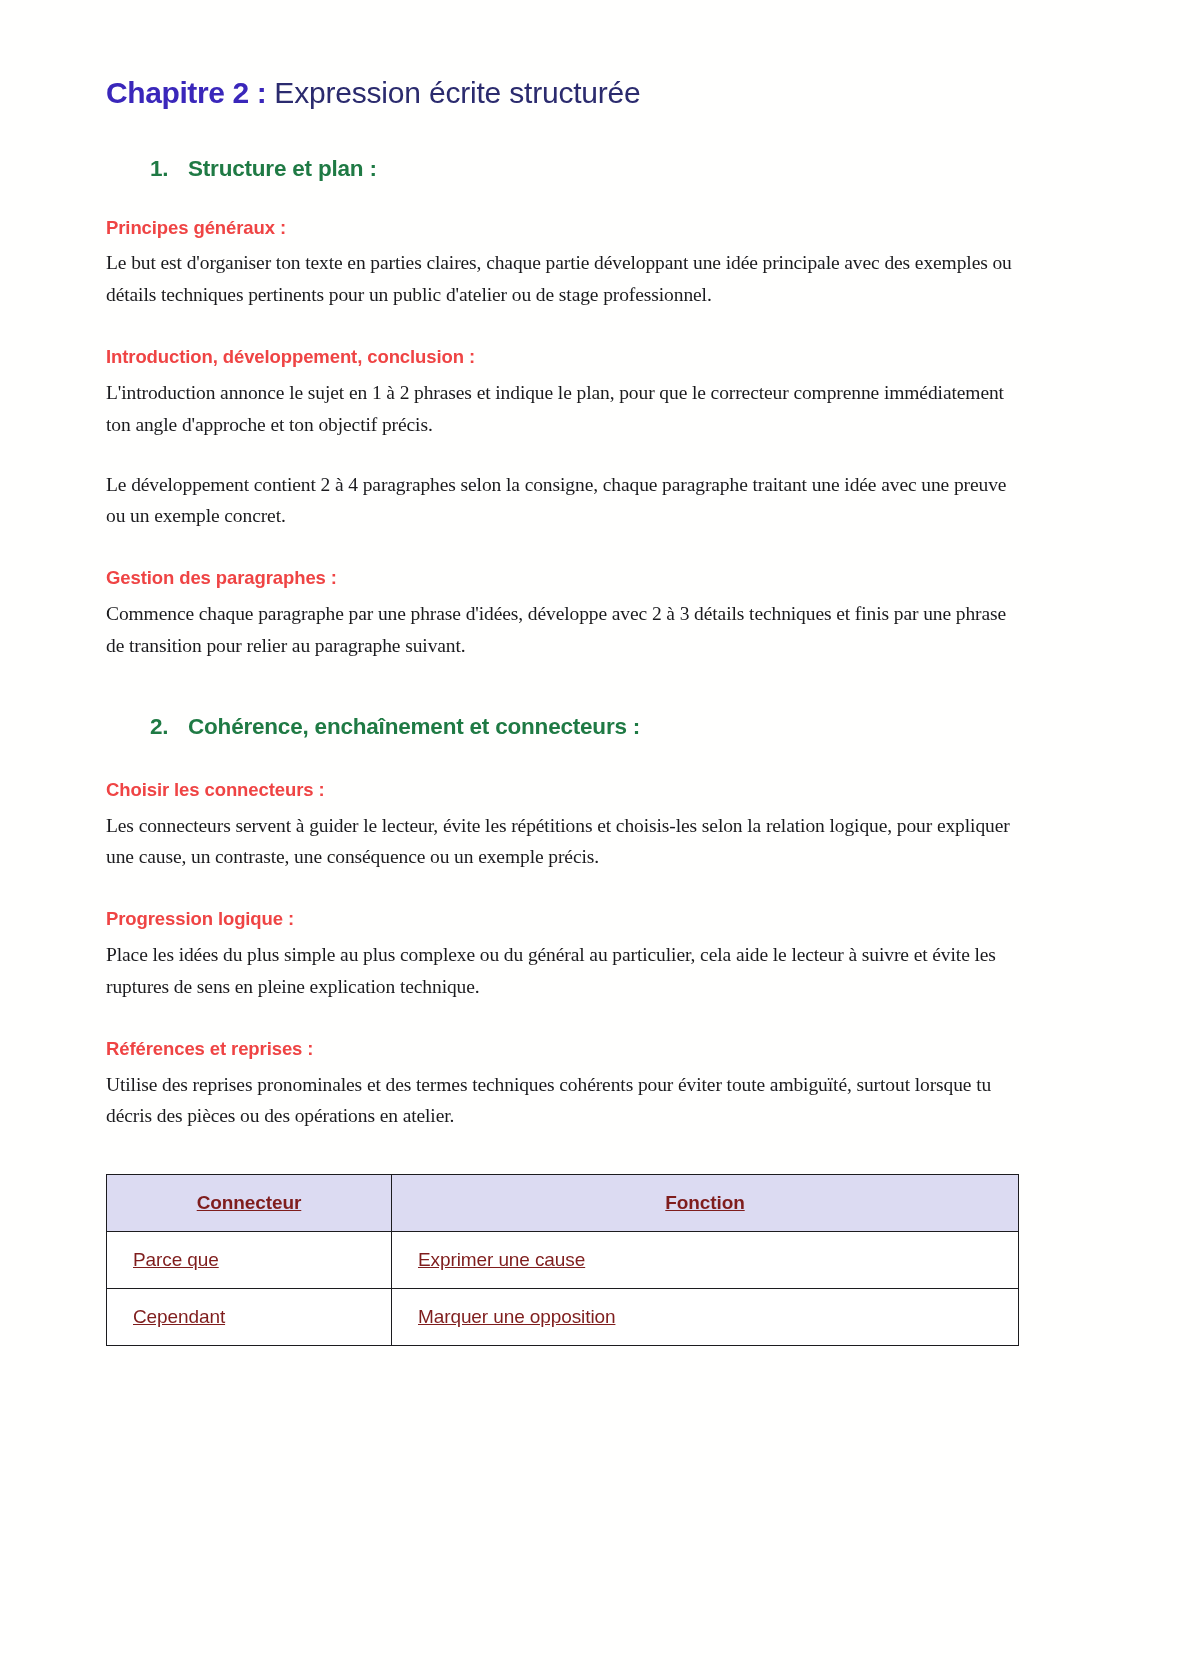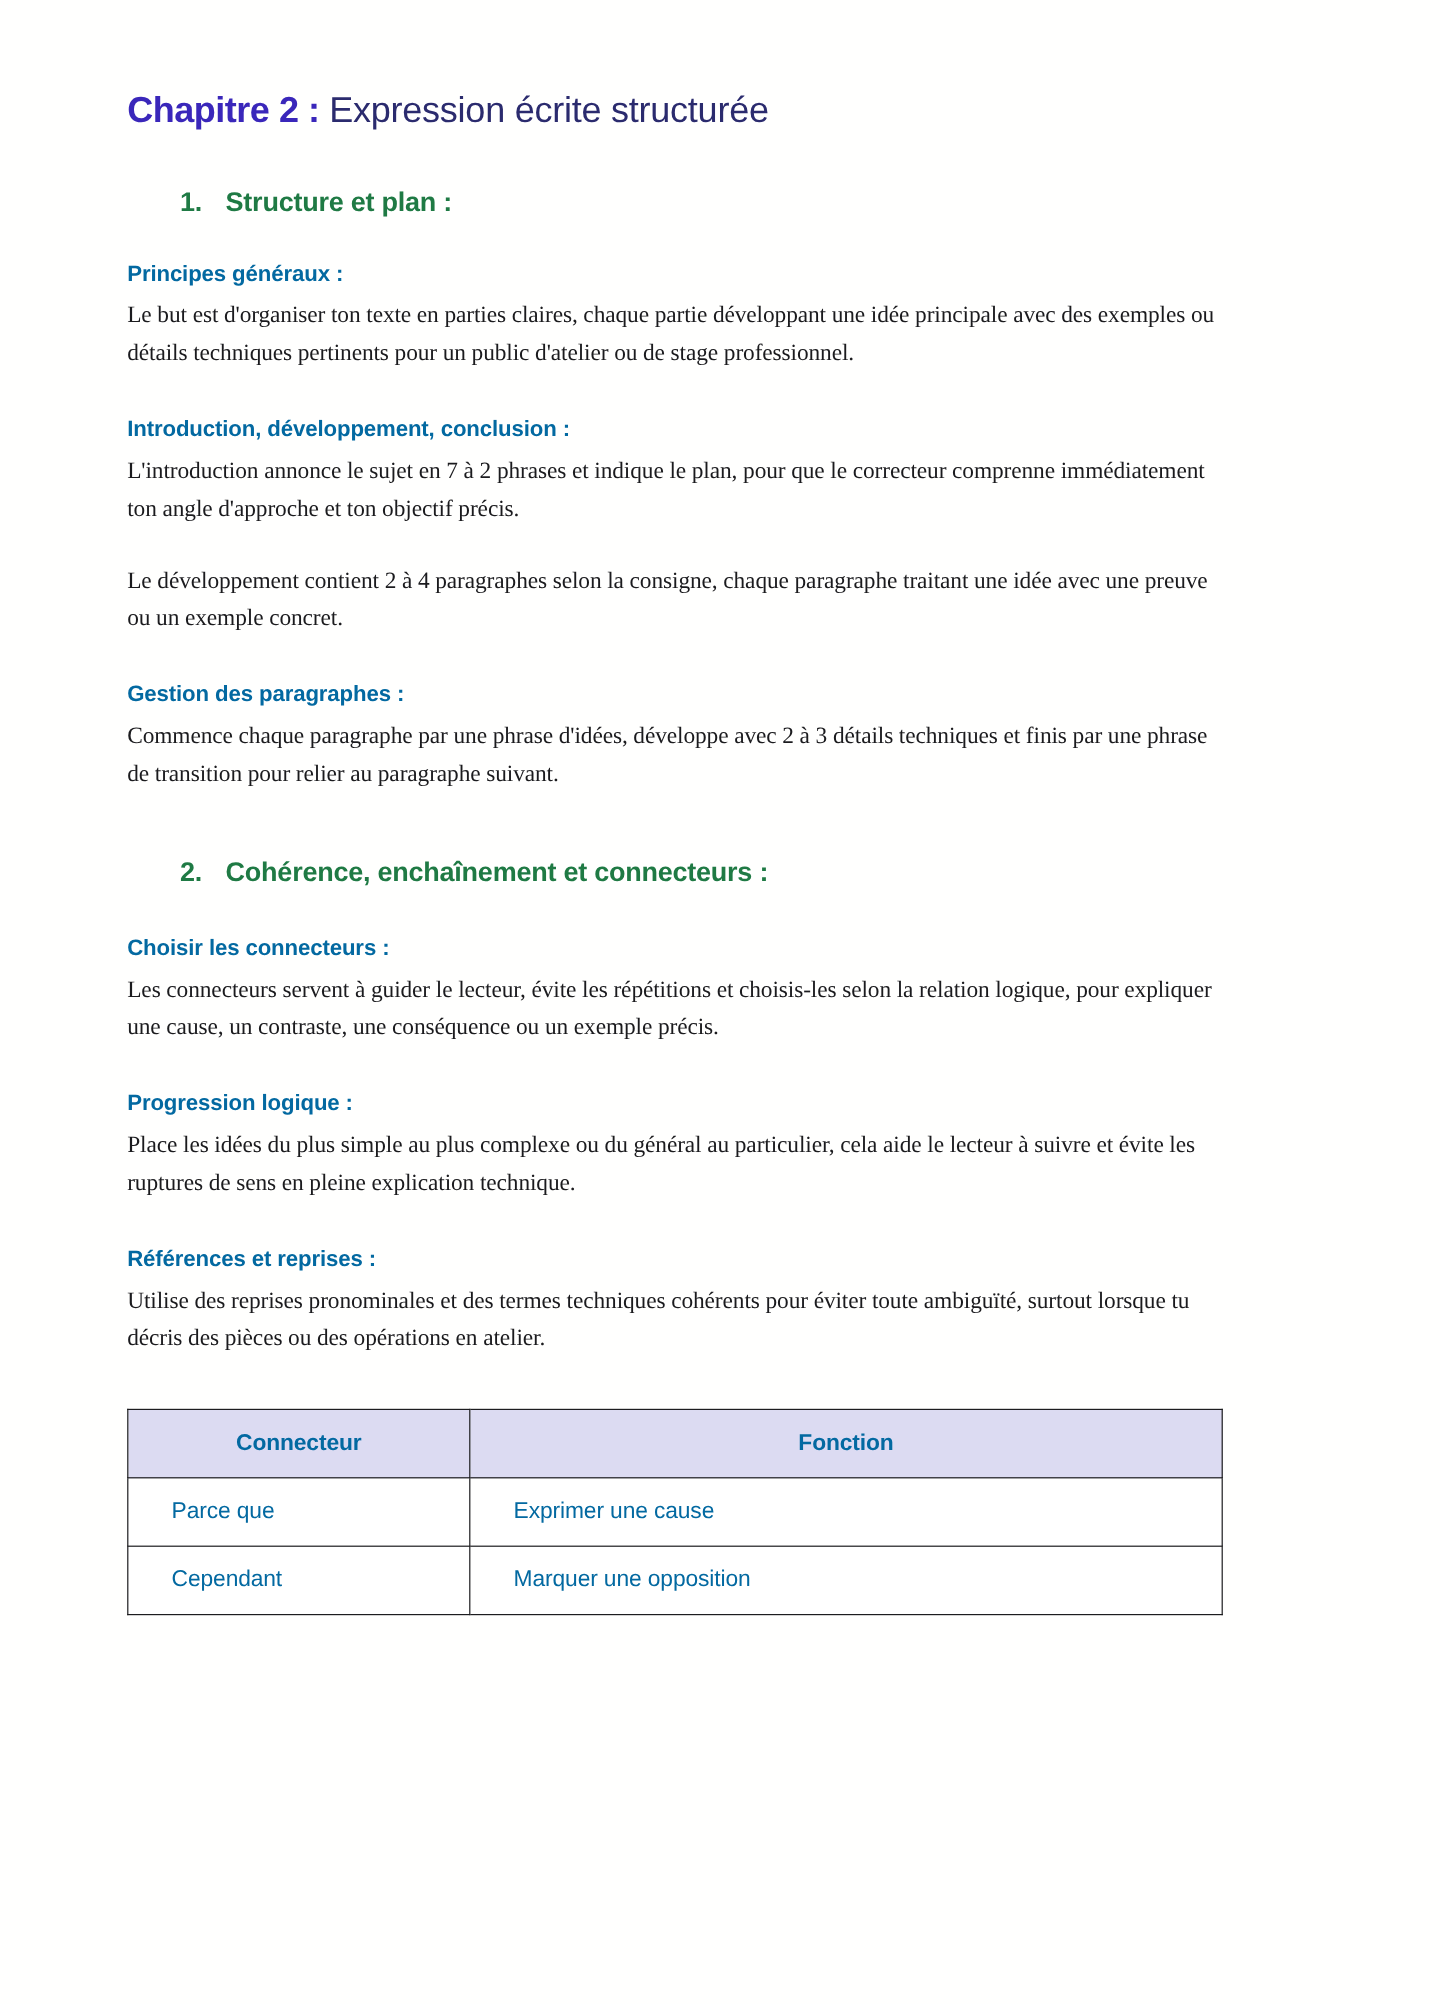--- a/index.html
+++ b/index.html
@@ -61,21 +61,21 @@
   }
   .section-2 { margin-top: 52px; margin-bottom: 38px; }
 
   
   .block { margin: 0 0 34px 0; }
   .block.tight { margin-bottom: 30px; }
 
   .sub-heading {
     font-weight: 700;
     font-size: 18.5px;
-    color: #0369a1;
+    color: #ef4444;
     letter-spacing: -0.1px;
     margin: 0 0 7px 0;
     line-height: 1.35;
   }
   .sub-heading.green {
     color: #21a05b;
   }
 
   .para {
     font-size: 19.5px;
@@ -90,25 +90,26 @@
 
   
   .conn-table {
     width: 912px;
     border-collapse: collapse;
     margin-top: 42px;
     table-layout: fixed;
   }
   .conn-table th, .conn-table td {
     border: 1.6px solid #1c1c1f;
-    padding: 15px 36px;
+    padding: 15px 26px;
     text-align: left;
     font-size: 19px;
     letter-spacing: -0.1px;
-    color: #0369a1;
+    color: #7f1d1d;
+    text-decoration: underline;
   }
   .conn-table th {
     background: #dcdbf2;
     font-weight: 700;
     text-align: center;
     padding-top: 17px;
     padding-bottom: 17px;
     font-size: 19px;
   }
   .conn-table td {
@@ -135,21 +136,21 @@
       <span>Structure et plan :</span>
     </div>
 
     <div class="block">
       <div class="sub-heading">Principes généraux :</div>
       <p class="para">Le but est d'organiser ton texte en parties claires, chaque partie développant une idée principale avec des exemples ou détails techniques pertinents pour un public d'atelier ou de stage professionnel.</p>
     </div>
 
     <div class="block">
       <div class="sub-heading">Introduction, développement, conclusion :</div>
-      <p class="para">L'introduction annonce le sujet en 7 à 2 phrases et indique le plan, pour que le correcteur comprenne immédiatement ton angle d'approche et ton objectif précis.</p>
+      <p class="para">L'introduction annonce le sujet en 1 à 2 phrases et indique le plan, pour que le correcteur comprenne immédiatement ton angle d'approche et ton objectif précis.</p>
       <p class="para">Le développement contient 2 à 4 paragraphes selon la consigne, chaque paragraphe traitant une idée avec une preuve ou un exemple concret.</p>
     </div>
 
     <div class="block">
       <div class="sub-heading">Gestion des paragraphes :</div>
       <p class="para">Commence chaque paragraphe par une phrase d'idées, développe avec 2 à 3 détails techniques et finis par une phrase de transition pour relier au paragraphe suivant.</p>
     </div>
 
     <div class="block tight">
     </div>

